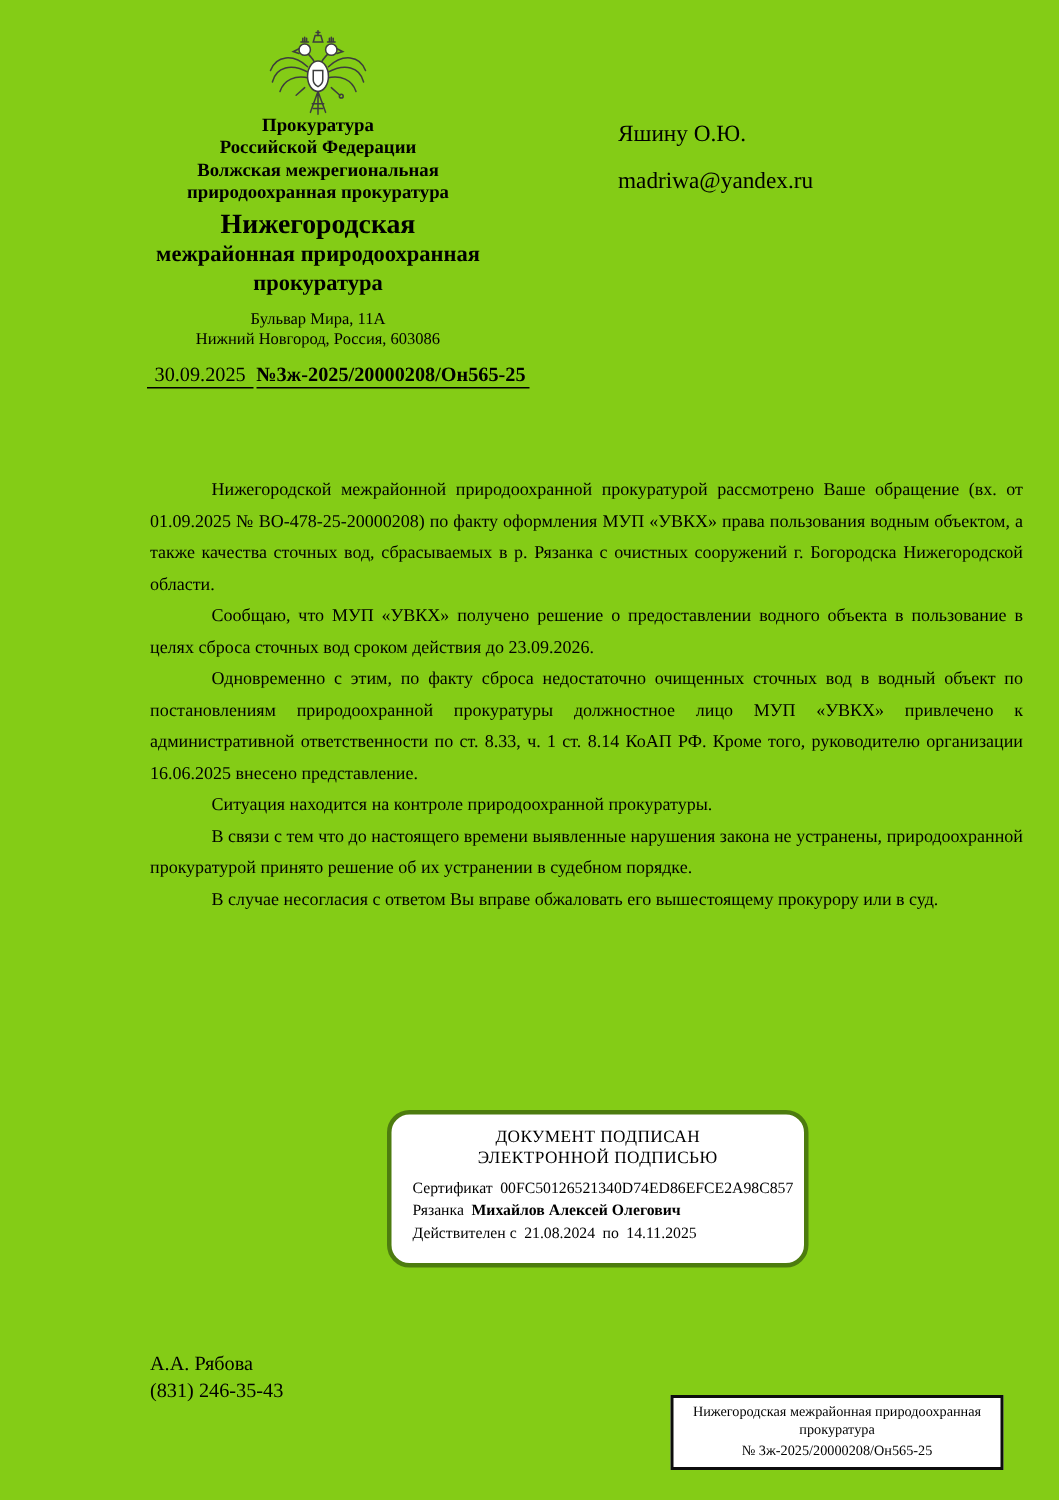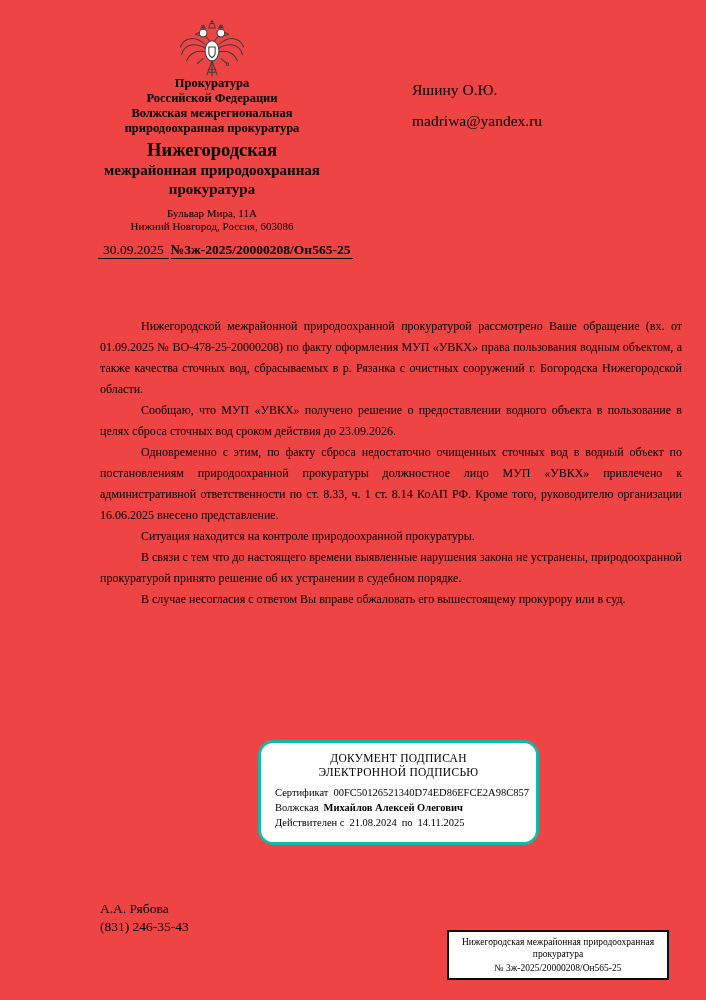--- a/index.html
+++ b/index.html
@@ -1,17 +1,17 @@
 <!DOCTYPE html>
 <html><head>
 <meta charset="utf-8">
 <style>
   html,body{margin:0;padding:0;background:#fff;}
   .page{
-    position:relative;width:706px;height:1000px;background:#ef4444;
+    position:relative;width:706px;height:1000px;background:#84cc16;
     font-family:"Liberation Serif",serif;color:#000;overflow:hidden;
   }
   
   .emblem{position:absolute;left:174px;top:18px;width:76px;height:72px;}
   
   .letterhead{position:absolute;left:62px;top:76px;width:300px;text-align:center;}
   .lh-small{font-weight:bold;font-size:12.5px;line-height:15px;}
   .lh-big{font-weight:bold;font-size:18.5px;line-height:22px;margin-top:3px;}
   .lh-med{font-weight:bold;font-size:15px;line-height:18.5px;}
   .lh-addr{font-size:11px;line-height:12.5px;}
@@ -22,21 +22,21 @@
   .uline2{border-bottom:1px solid #000;padding:0 3px 1px 0;margin-left:2px;font-weight:bold;}
   
   .recipient{position:absolute;left:412px;top:80px;font-size:15.5px;line-height:19px;}
   .recipient .email{margin-top:12px;}
   
   .bodytext{position:absolute;left:100px;top:316px;width:582px;font-size:12px;line-height:21px;text-align:justify;}
   .bodytext p{margin:0;text-indent:41px;}
   
   .sigrow{position:absolute;left:100px;top:714px;width:582px;font-size:15.5px;display:flex;justify-content:space-between;}
   
-  .estamp{position:absolute;left:258px;top:740px;width:281px;height:105px;border:3px solid #14b8a6;border-radius:15px;box-sizing:border-box;padding:9px 14px 0 14px;background:#fff;}
+  .estamp{position:absolute;left:258px;top:740px;width:281px;height:105px;border:3px solid #4d7c0f;border-radius:15px;box-sizing:border-box;padding:9px 14px 0 14px;background:#fff;}
   .estamp-title{text-align:center;font-size:11.5px;line-height:13.5px;letter-spacing:.3px;}
   .estamp-lines{margin-top:8px;}
   .estamp-line{font-size:10.5px;line-height:12px;margin-top:3px;white-space:nowrap;}
   .estamp-line .bold{font-weight:bold;}
   .sp{display:inline-block;width:5px;}
   
   .executor{position:absolute;left:100px;top:900px;font-size:13.5px;line-height:17.5px;}
   
   .regbox{position:absolute;left:447px;top:930px;width:222px;height:50px;border:2px solid #0d0d0d;box-sizing:border-box;text-align:center;font-size:9.5px;line-height:11.5px;padding-top:5px;background:#fff;}
   .regbox .num{margin-top:3px;}
@@ -121,21 +121,21 @@
   <div class="estamp">
     <div class="estamp-title">
       <div>ДОКУМЕНТ ПОДПИСАН</div>
       <div>ЭЛЕКТРОННОЙ ПОДПИСЬЮ</div>
     </div>
     <div class="estamp-lines">
       <div class="estamp-line">
         <span>Сертификат</span><span class="sp"></span><span>00FC50126521340D74ED86EFCE2A98C857</span>
       </div>
       <div class="estamp-line">
-        <span>Волжская</span><span class="sp"></span><span class="bold">Михайлов Алексей Олегович</span>
+        <span>Рязанка</span><span class="sp"></span><span class="bold">Михайлов Алексей Олегович</span>
       </div>
       <div class="estamp-line">
         <span>Действителен с</span><span class="sp"></span><span>21.08.2024</span><span class="sp"></span><span>по</span><span class="sp"></span><span>14.11.2025</span>
       </div>
     </div>
   </div>
 
   <div class="executor">
     <div>А.А. Рябова</div>
     <div>(831) 246-35-43</div>

